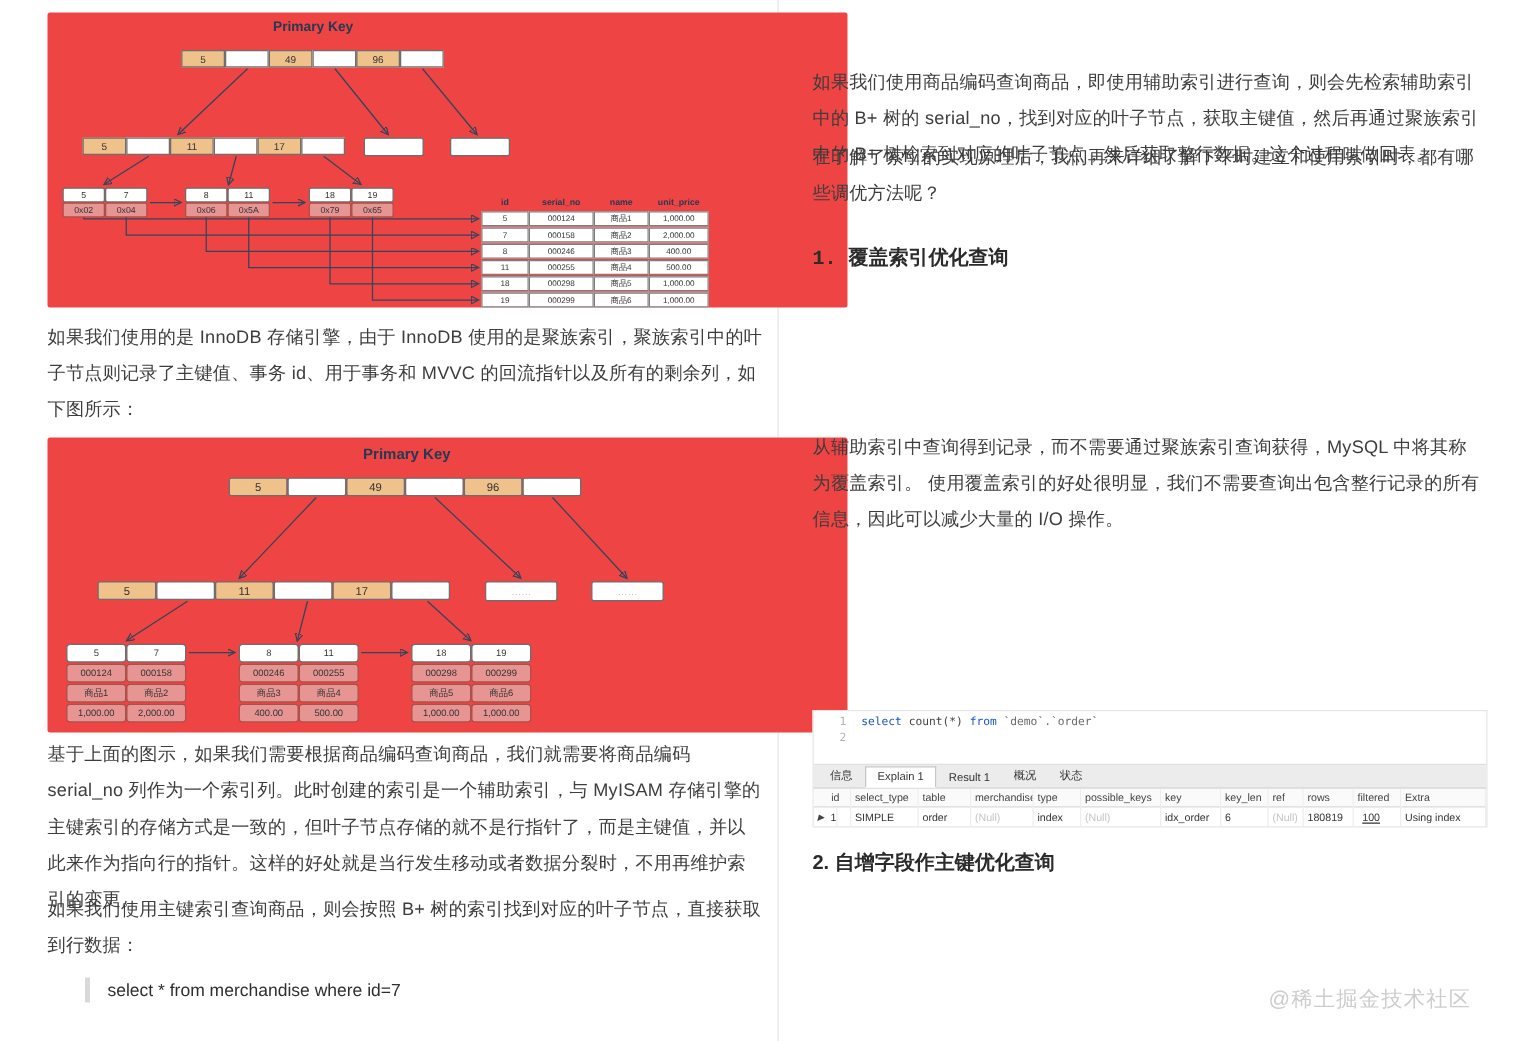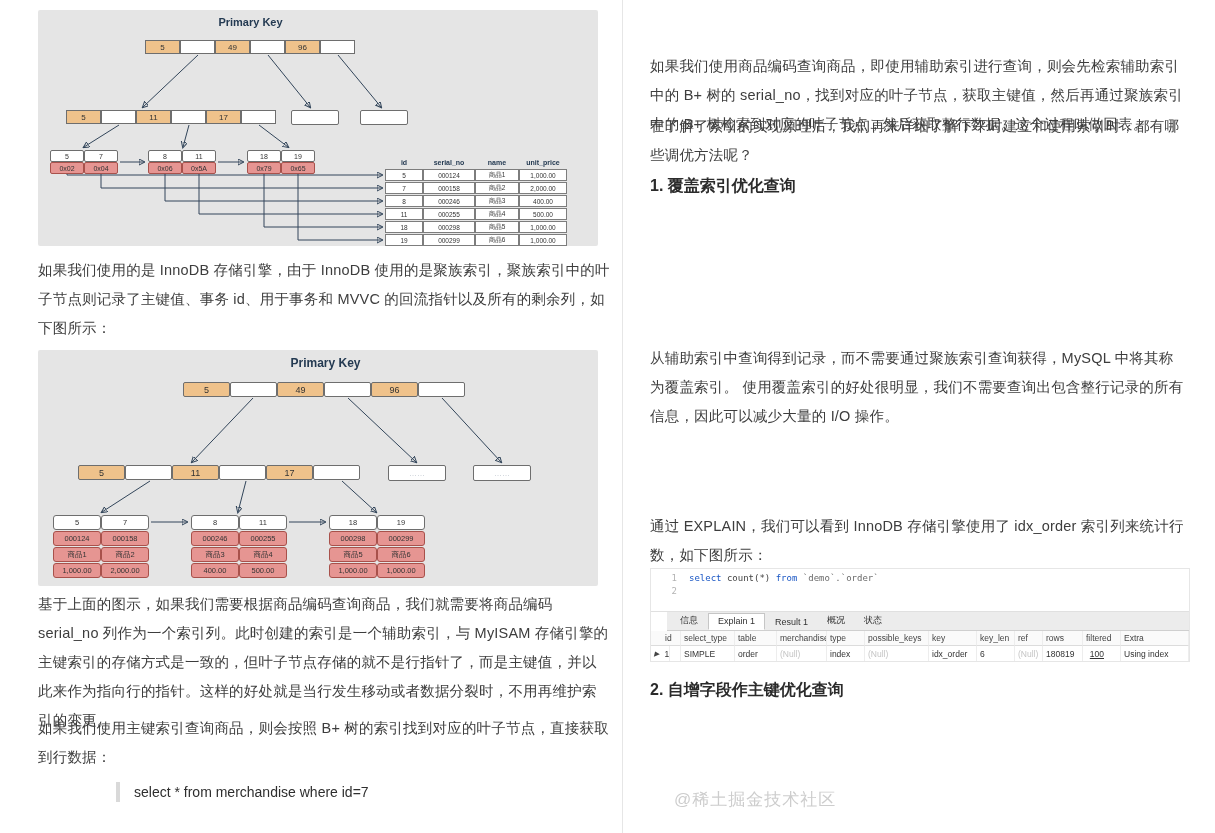--- a/index.html
+++ b/index.html
@@ -3,21 +3,21 @@
 <meta charset="utf-8">
 <style>
   html,body{margin:0;padding:0;background:#fff;}
   #page{position:relative;width:1215px;height:833px;background:#fff;overflow:hidden;
         font-family:"Liberation Sans",sans-serif;color:#3f3f3f;}
   .divider{position:absolute;left:622px;top:0;width:1px;height:833px;background:#e6e6e6;}
   p.para{position:absolute;margin:0;font-size:14.5px;line-height:29px;color:#3d3d3d;letter-spacing:.2px;}
   .h{position:absolute;margin:0;font-size:16px;font-weight:bold;color:#2b2b2b;}
   a.lnk{color:#f08a24;text-decoration:underline;cursor:pointer;}
   
-  .diag{position:absolute;width:540px;height:236px;background:#e5e5e5;border-radius:2px;padding-left:20px;}
+  .diag{position:absolute;width:640px;height:236px;background:#ef4444;border-radius:2px;}
   .dtitle{position:absolute;font-weight:bold;color:#243a52;text-align:center;}
   .row{position:absolute;display:flex;}
   .c{box-sizing:border-box;border:1px solid #6e6e6e;background:#fff;display:flex;align-items:center;justify-content:center;color:#333;}
   .c.or{background:#efc28b;}
   .d1 .row .c{width:35px;height:14px;font-size:8px;}
   .d2 .row .c{width:47px;height:15px;font-size:9px;border-radius:2px;}
   .wbox{position:absolute;box-sizing:border-box;border:1px solid #6e6e6e;background:#fff;border-radius:2px;
         display:flex;align-items:center;justify-content:center;font-size:8px;color:#b7bfc9;}
   .leaf1{position:absolute;display:grid;grid-template-columns:34px 34px;}
   .leaf1 .k,.leaf1 .pt{box-sizing:border-box;height:12px;border:1px solid #6e6e6e;display:flex;align-items:center;justify-content:center;font-size:7px;color:#333;}
@@ -37,21 +37,21 @@
   .arr path,.arr line{stroke:#32455a;stroke-width:1;fill:none;}
   
   .codeq{position:absolute;border-left:4px solid #d9d9d9;padding:2px 0 2px 14px;font-size:14px;color:#2e2e2e;}
   
   .shot{position:absolute;box-sizing:border-box;width:540px;background:#fff;border:1px solid #e6e6e6;}
   .shot .codearea{position:relative;height:42px;border-bottom:1px solid #e0e0e0;font-family:"DejaVu Sans Mono",monospace;font-size:9px;}
   .shot .gut{position:absolute;left:0;top:3px;width:26px;text-align:right;color:#b3b3b3;line-height:13px;}
   .shot .cl{position:absolute;left:38px;top:3px;line-height:13px;color:#444;white-space:pre;}
   .shot .kw{color:#1956c4;}
   .shot .str{color:#6b6b6b;text-align:center;}
-  .shot .tabs{display:flex;align-items:flex-end;height:18px;background:#ececec;border-bottom:1px solid #cfcfcf;font-size:9px;color:#333;padding-left:4px;margin-left:16px;}
+  .shot .tabs{display:flex;align-items:flex-end;height:18px;background:#ececec;border-bottom:1px solid #cfcfcf;font-size:9px;color:#333;padding-left:4px;}
   .shot .tab{padding:2px 9px 3px 9px;margin-right:1px;}
   .shot .tab.act{background:#fff;border:1px solid #c6c6c6;border-bottom:1px solid #fff;}
   .shot .grid{display:grid;grid-template-columns:30px 54px 42px 50px 38px 64px 48px 38px 28px 40px 38px auto;font-size:8.5px;color:#333;}
   .shot .grid span{box-sizing:border-box;height:15px;display:flex;align-items:center;padding-left:3px;border-right:1px solid #ededed;overflow:hidden;white-space:nowrap;}
   .shot .ghead span{background:#fafafa;border-bottom:1px solid #dcdcdc;color:#444;}
   .shot .nul{color:#c4c4c4;}
   .shot .num{justify-content:flex-end;padding-right:16px;text-decoration:underline;}
   .mark{color:#444;font-size:7px;margin-right:2px;}
   .watermark{position:absolute;font-size:17px;color:#cdcdcd;letter-spacing:1px;}
 </style>
@@ -235,29 +235,28 @@
       <line x1="112" y1="131" x2="64" y2="162" marker-end="url(#ah2)"></line>
       <line x1="208" y1="131" x2="200" y2="162" marker-end="url(#ah2)"></line>
       <line x1="304" y1="131" x2="338" y2="162" marker-end="url(#ah2)"></line>
       <line x1="113" y1="172" x2="149" y2="172" marker-end="url(#ah2)"></line>
       <line x1="251" y1="172" x2="287" y2="172" marker-end="url(#ah2)"></line>
     </svg>
   </div>
 
   <p class="para" style="left:38px;top:590px;width:572px;">基于上面的图示，如果我们需要根据商品编码查询商品，我们就需要将商品编码 serial_no 列作为一个索引列。此时创建的索引是一个辅助索引，与 MyISAM 存储引擎的主键索引的存储方式是一致的，但叶子节点存储的就不是行指针了，而是主键值，并以此来作为指向行的指针。这样的好处就是当行发生移动或者数据分裂时，不用再维护索引的变更。</p>
   <p class="para" style="left:38px;top:714px;width:572px;">如果我们使用主键索引查询商品，则会按照 B+ 树的索引找到对应的叶子节点，直接获取到行数据：</p>
-  <div class="codeq" style="left:68px;top:782px;width:500px;margin-left:48px;">
+  <div class="codeq" style="left:68px;top:782px;width:500px;">
     <span>select * from merchandise where id=7</span>
   </div>
 
   <p class="para" style="left:650px;top:20px;width:538px;margin-top:32px;">如果我们使用商品编码查询商品，即使用辅助索引进行查询，则会先检索辅助索引中的 B+ 树的 serial_no，找到对应的叶子节点，获取主键值，然后再通过聚族索引中的 B+ 树检索到对应的叶子节点，然后获取整行数据。这个过程叫做回表。</p>
   <p class="para" style="left:650px;top:112px;width:538px;">在了解了索引的实现原理后，我们再来详细了解下平时建立和使用索引时，都有哪些调优方法呢？</p>
-  <h3 class="h" style="left:650px;top:176px;">1. 覆盖索引优化查询</h3>
+  <h3 class="h" style="left:650px;top:196px;font-family:Liberation Mono, monospace;">1. 覆盖索引优化查询</h3>
   <p class="para" style="left:650px;top:308px;width:538px;margin-top:36px;">从辅助索引中查询得到记录，而不需要通过聚族索引查询获得，MySQL 中将其称为覆盖索引。 使用覆盖索引的好处很明显，我们不需要查询出包含整行记录的所有信息，因此可以减少大量的 I/O 操作。</p>
-  <p class="para" style="left:650px;top:512px;width:538px;">通过 EXPLAIN，我们可以看到 InnoDB 存储引擎使用了 idx_order 索引列来统计行数，如下图所示：</p>
 
   <div class="shot" style="left:650px;top:568px;">
     <div class="codearea">
       <div class="gut">
         <div>1</div>
         <div>2</div>
       </div>
       <div class="cl"><span class="kw">select</span><span> count(*) </span><span class="kw">from</span><span class="str"> `demo`.`order`</span></div>
     </div>
     <div class="tabs">
@@ -295,14 +294,14 @@
         <span>6</span>
         <span class="nul">(Null)</span>
         <span>180819</span>
         <span class="num">100</span>
         <span>Using index</span>
     </div>
   </div>
 
   <h3 class="h" style="left:650px;top:680px;">2. 自增字段作主键优化查询</h3>
 
-  <div class="watermark" style="left:674px;top:788px;width:538px;">@稀土掘金技术社区</div>
+  <div class="watermark" style="left:639px;top:788px;width:538px;text-align:right;">@稀土掘金技术社区</div>
 </div>
 
 </body></html>

